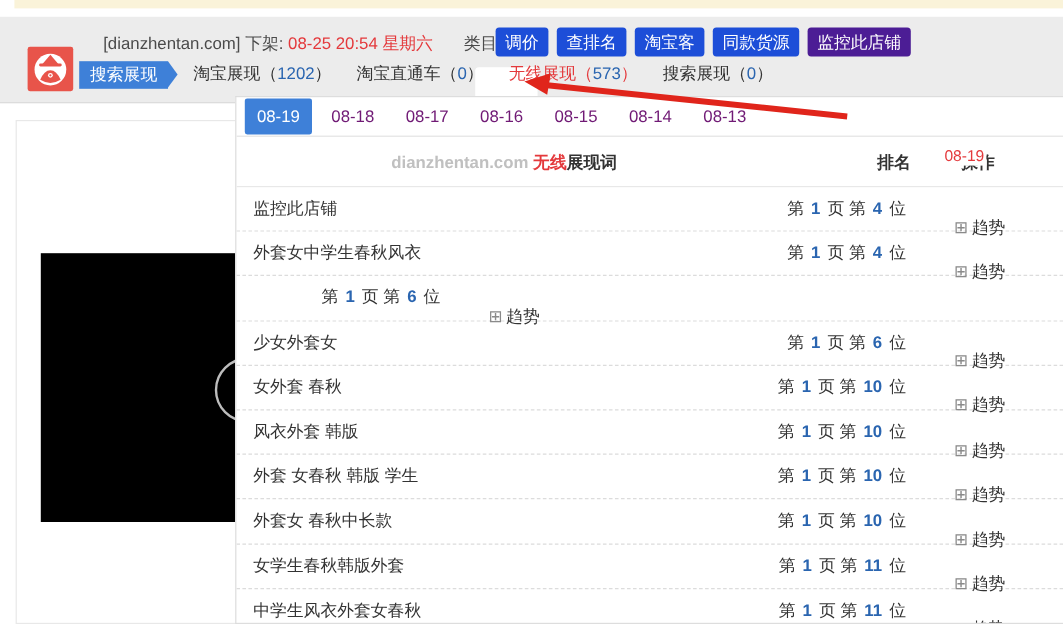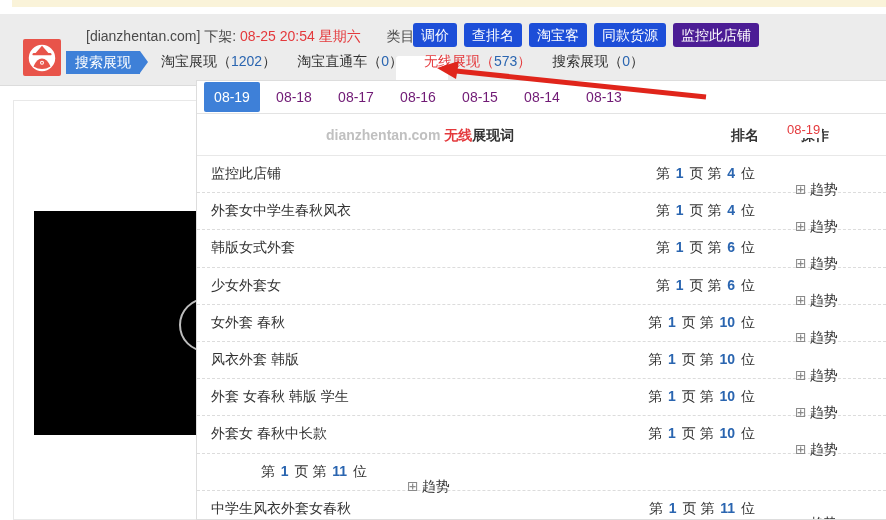--- a/index.html
+++ b/index.html
@@ -131,21 +131,20 @@
       <div class="kw">监控此店铺</div>
       <div class="rank"><span>第</span> <b class="num">1</b> <span>页</span> <span>第</span> <b class="num">4</b> <span>位</span></div>
       <div class="act"><span class="plus-icon">⊞</span><span>趋势</span></div>
     </div>
     <div class="row">
       <div class="kw">外套女中学生春秋风衣</div>
       <div class="rank"><span>第</span> <b class="num">1</b> <span>页</span> <span>第</span> <b class="num">4</b> <span>位</span></div>
       <div class="act"><span class="plus-icon">⊞</span><span>趋势</span></div>
     </div>
     <div class="row">
-      <div class="kw">韩版女式外套</div>
       <div class="rank"><span>第</span> <b class="num">1</b> <span>页</span> <span>第</span> <b class="num">6</b> <span>位</span></div>
       <div class="act"><span class="plus-icon">⊞</span><span>趋势</span></div>
     </div>
     <div class="row">
       <div class="kw">少女外套女</div>
       <div class="rank"><span>第</span> <b class="num">1</b> <span>页</span> <span>第</span> <b class="num">6</b> <span>位</span></div>
       <div class="act"><span class="plus-icon">⊞</span><span>趋势</span></div>
     </div>
     <div class="row">
       <div class="kw">女外套 春秋</div>
@@ -161,20 +160,21 @@
       <div class="kw">外套 女春秋 韩版 学生</div>
       <div class="rank"><span>第</span> <b class="num">1</b> <span>页</span> <span>第</span> <b class="num">10</b> <span>位</span></div>
       <div class="act"><span class="plus-icon">⊞</span><span>趋势</span></div>
     </div>
     <div class="row">
       <div class="kw">外套女 春秋中长款</div>
       <div class="rank"><span>第</span> <b class="num">1</b> <span>页</span> <span>第</span> <b class="num">10</b> <span>位</span></div>
       <div class="act"><span class="plus-icon">⊞</span><span>趋势</span></div>
     </div>
     <div class="row">
+      <div class="kw">女学生春秋韩版外套</div>
       <div class="rank"><span>第</span> <b class="num">1</b> <span>页</span> <span>第</span> <b class="num">11</b> <span>位</span></div>
       <div class="act"><span class="plus-icon">⊞</span><span>趋势</span></div>
     </div>
     <div class="row">
       <div class="kw">中学生风衣外套女春秋</div>
       <div class="rank"><span>第</span> <b class="num">1</b> <span>页</span> <span>第</span> <b class="num">11</b> <span>位</span></div>
       <div class="act"><span class="plus-icon">⊞</span><span>趋势</span></div>
     </div>
   </div>
 </div>

